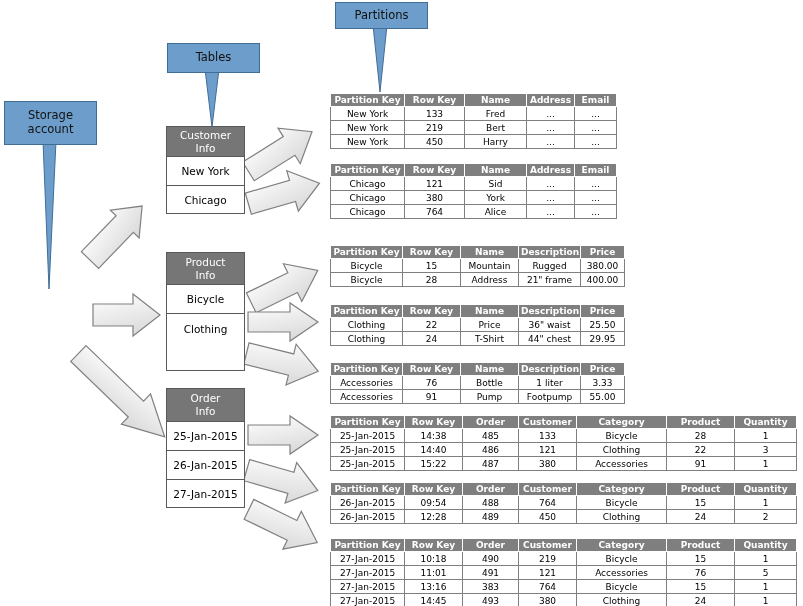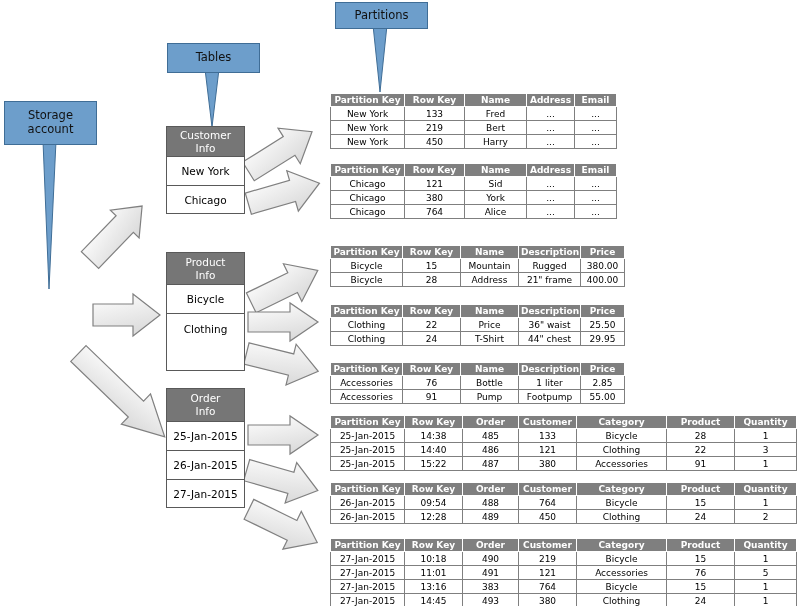--- a/index.html
+++ b/index.html
@@ -372,21 +372,21 @@
           <th>Description</th>
           <th>Price</th>
         </tr>
       </thead>
     <tbody>
         <tr>
           <td>Accessories</td>
           <td>76</td>
           <td>Bottle</td>
           <td>1 liter</td>
-          <td>2.85</td>
+          <td>3.33</td>
         </tr>
         <tr>
           <td>Accessories</td>
           <td>91</td>
           <td>Pump</td>
           <td>Footpump</td>
           <td>55.00</td>
         </tr>
       </tbody>
   </table>

